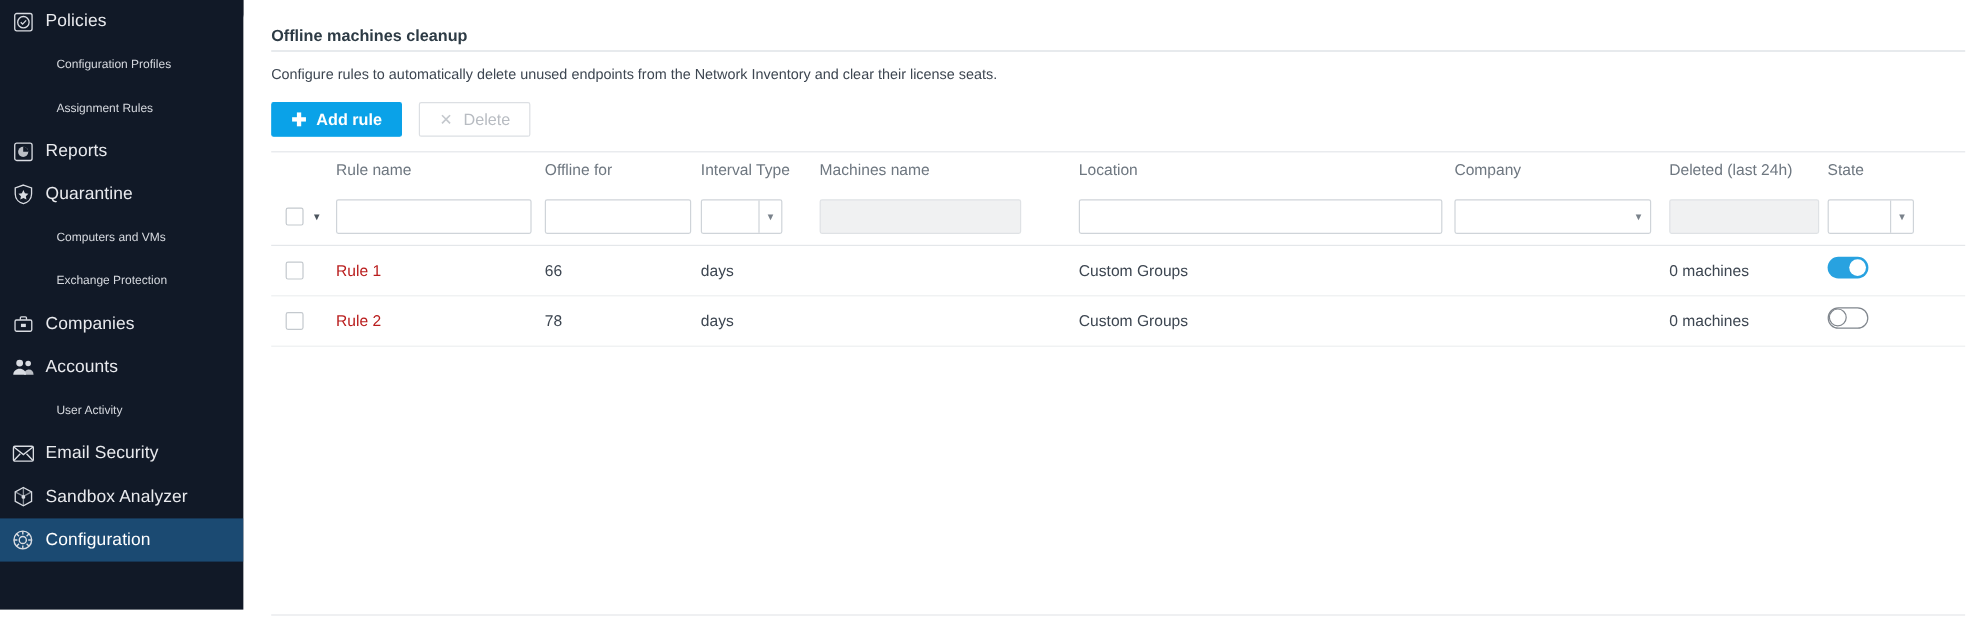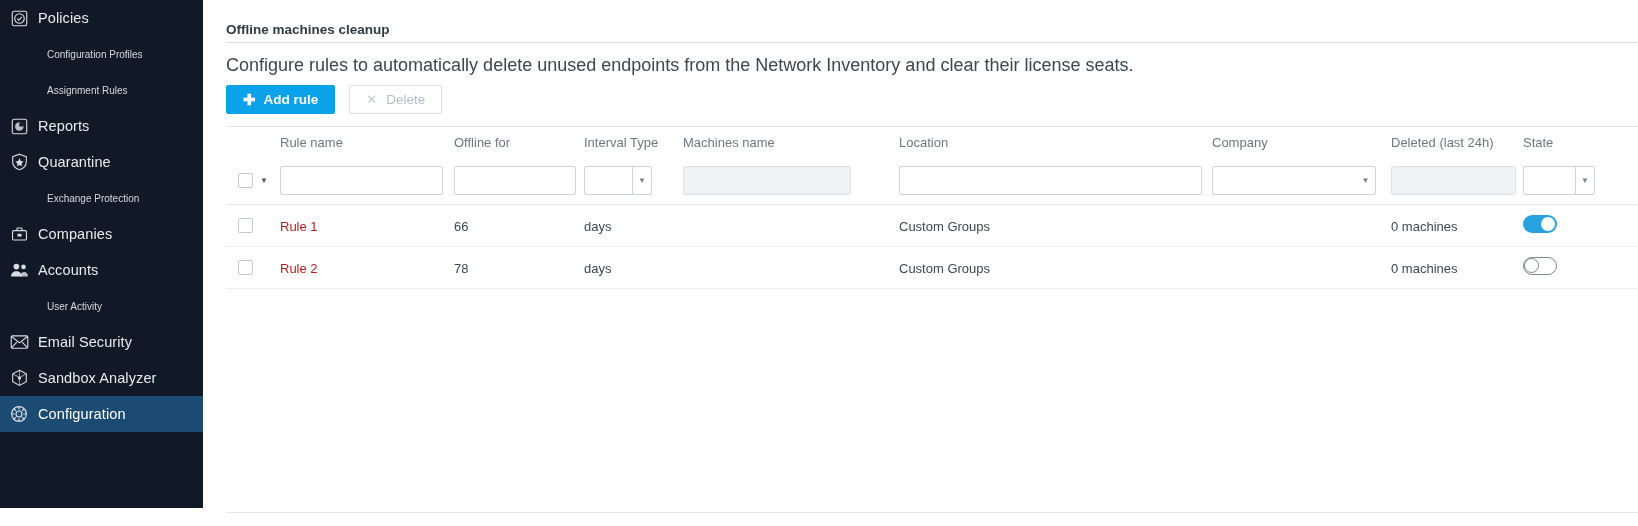--- a/index.html
+++ b/index.html
@@ -82,21 +82,21 @@
   }
   .title-rule {
     position: absolute;
     left: 0; top: 42px; right: 0;
     height: 1px;
     background: #d8dce1;
   }
   .description {
     position: absolute;
     left: 0; top: 55px;
-    font-size: 18px;
+    font-size: 12px;
     color: #3d4651;
   }
   .btn-row {
     position: absolute;
     left: 0; top: 85px;
     display: flex;
     gap: 14px;
   }
   .btn {
     height: 29px;
@@ -263,20 +263,23 @@
         <span class="nav-label">Reports</span>
       </div>
       <div class="nav-item">
         <span class="nav-icon">
           <svg width="17" height="18" viewBox="0 0 20 21">
             <path d="M10 1.3 L18 4.2 V10 c0 5.4 -4.3 8.6 -8 9.6 C6.3 18.6 2 15.4 2 10 V4.2 Z" stroke="currentColor" fill="none" stroke-width="1.3"></path>
             <path d="M10 6.2 l1.5 3.1 3.4 .5 -2.5 2.4 .6 3.4 -3 -1.6 -3 1.6 .6 -3.4 -2.5 -2.4 3.4 -.5 Z" fill="currentColor"></path>
           </svg>
         </span>
         <span class="nav-label">Quarantine</span>
+      </div>
+      <div class="sub-item">
+        <span>Computers and VMs</span>
       </div>
       <div class="sub-item">
         <span>Exchange Protection</span>
       </div>
       <div class="nav-item">
         <span class="nav-icon">
           <svg width="17" height="17" viewBox="0 0 20 20">
             <rect x="1.8" y="5.5" width="16.4" height="11" rx="1.4" stroke="currentColor" fill="none" stroke-width="1.3"></rect>
             <path d="M7 5.3 V3.4 a1 1 0 0 1 1 -1 h4 a1 1 0 0 1 1 1 V5.3" stroke="currentColor" fill="none" stroke-width="1.3"></path>
             <rect x="7.6" y="9.2" width="4.8" height="3.2" fill="currentColor"></rect>

